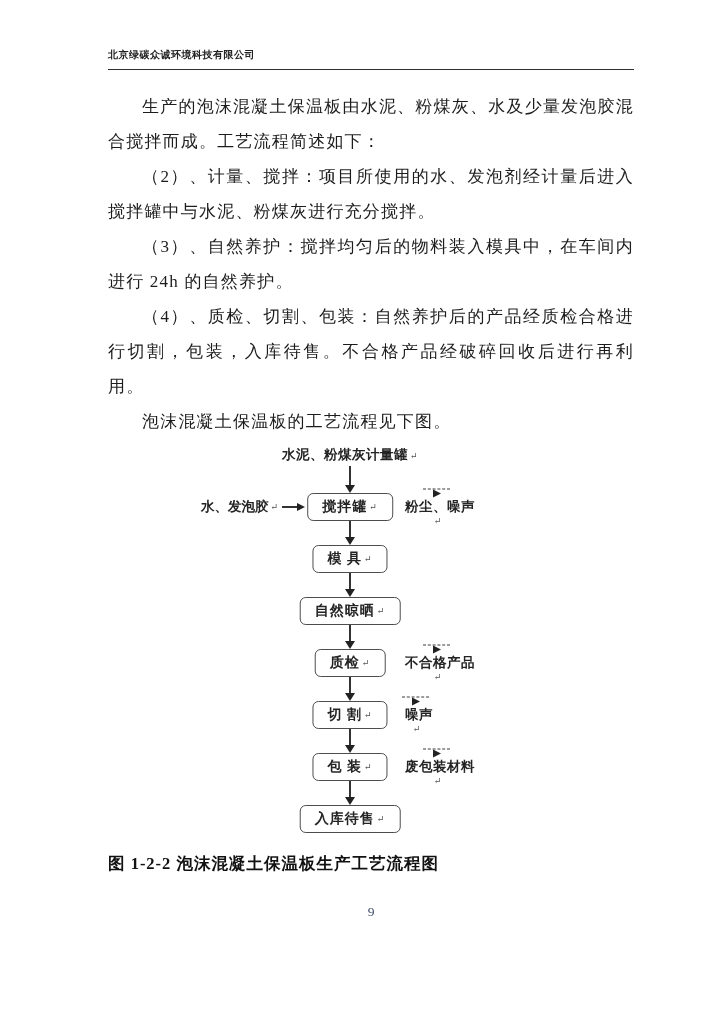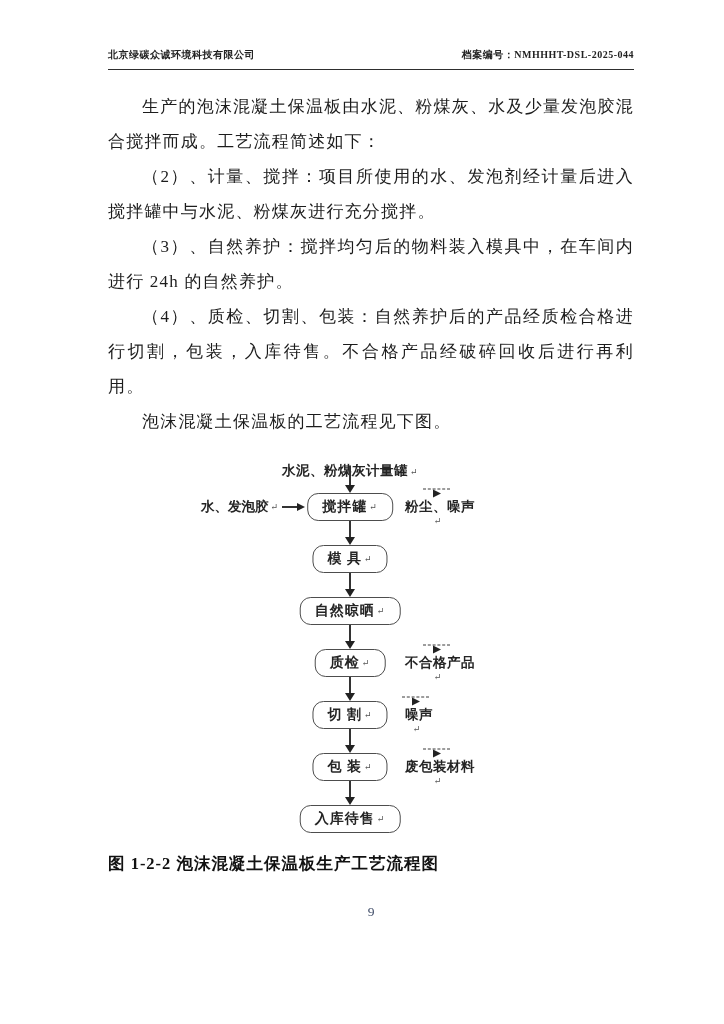--- a/index.html
+++ b/index.html
@@ -21,26 +21,26 @@
   
   .bodytext{margin-top:19px;}
   .bodytext p{
     margin:0;font-size:17px;line-height:35px;letter-spacing:1.2px;
     text-align:justify;text-indent:2em;color:#1c1c1c;
   }
 
   
   .fc{position:relative;width:526px;height:394px;margin-top:7px;font-weight:700;color:#242424;}
   .fc .toplabel{
-    position:absolute;top:16px;left:242px;transform:translateX(-50%);
+    position:absolute;top:0;left:242px;transform:translateX(-50%);
     font-size:13.5px;white-space:nowrap;letter-spacing:.5px;
   }
   .fc-box{
     position:absolute;left:242px;transform:translateX(-50%);
-    height:28px;box-sizing:border-box;border:1.7px solid #4d4d4d;border-radius:11px;background:#fff;
+    height:28px;box-sizing:border-box;border:1.7px solid #4d4d4d;border-radius:6px;background:#fff;
     display:flex;align-items:center;justify-content:center;padding:4px 14px;
     font-size:14px;white-space:nowrap;letter-spacing:1px;
   }
   .varr{position:absolute;left:237px;width:10px;display:flex;flex-direction:column;align-items:center;}
   .varr .vline{display:block;width:1.6px;background:#333;flex:1;}
   .varr .vhead{display:block;width:0;height:0;border:5px solid transparent;border-bottom:0;border-top:8px solid #222;}
   .fc-in{
     position:absolute;left:0;width:197px;transform:translateY(-50%);
     display:flex;align-items:center;justify-content:flex-end;font-size:13.5px;white-space:nowrap;
   }
@@ -58,21 +58,20 @@
   .caption{margin-top:13px;text-align:left;font-size:16.5px;font-weight:700;letter-spacing:1px;color:#111;}
   .pagenum{margin-top:29px;text-align:center;font-size:13.5px;color:#3d4a66;}
 </style>
 </head>
 <body>
 
 <div class="page">
 
   <div class="hdr">
     <span class="left">北京绿碳众诚环境科技有限公司</span>
-    <span class="right">档案编号：NMHHHT-DSL-2025-044</span>
   </div>
 
   <div class="bodytext">
     <p>生产的泡沫混凝土保温板由水泥、粉煤灰、水及少量发泡胶混合搅拌而成。工艺流程简述如下：</p>
     <p>（2）、计量、搅拌：项目所使用的水、发泡剂经计量后进入搅拌罐中与水泥、粉煤灰进行充分搅拌。</p>
     <p>（3）、自然养护：搅拌均匀后的物料装入模具中，在车间内进行 24h 的自然养护。</p>
     <p>（4）、质检、切割、包装：自然养护后的产品经质检合格进行切割，包装，入库待售。不合格产品经破碎回收后进行再利用。</p>
     <p>泡沫混凝土保温板的工艺流程见下图。</p>
   </div>
 

